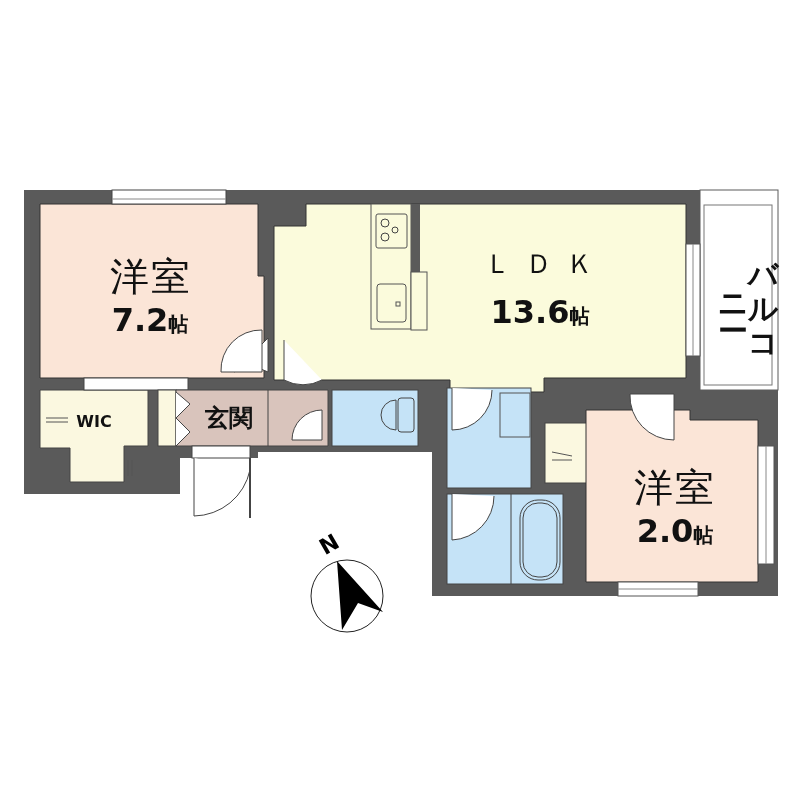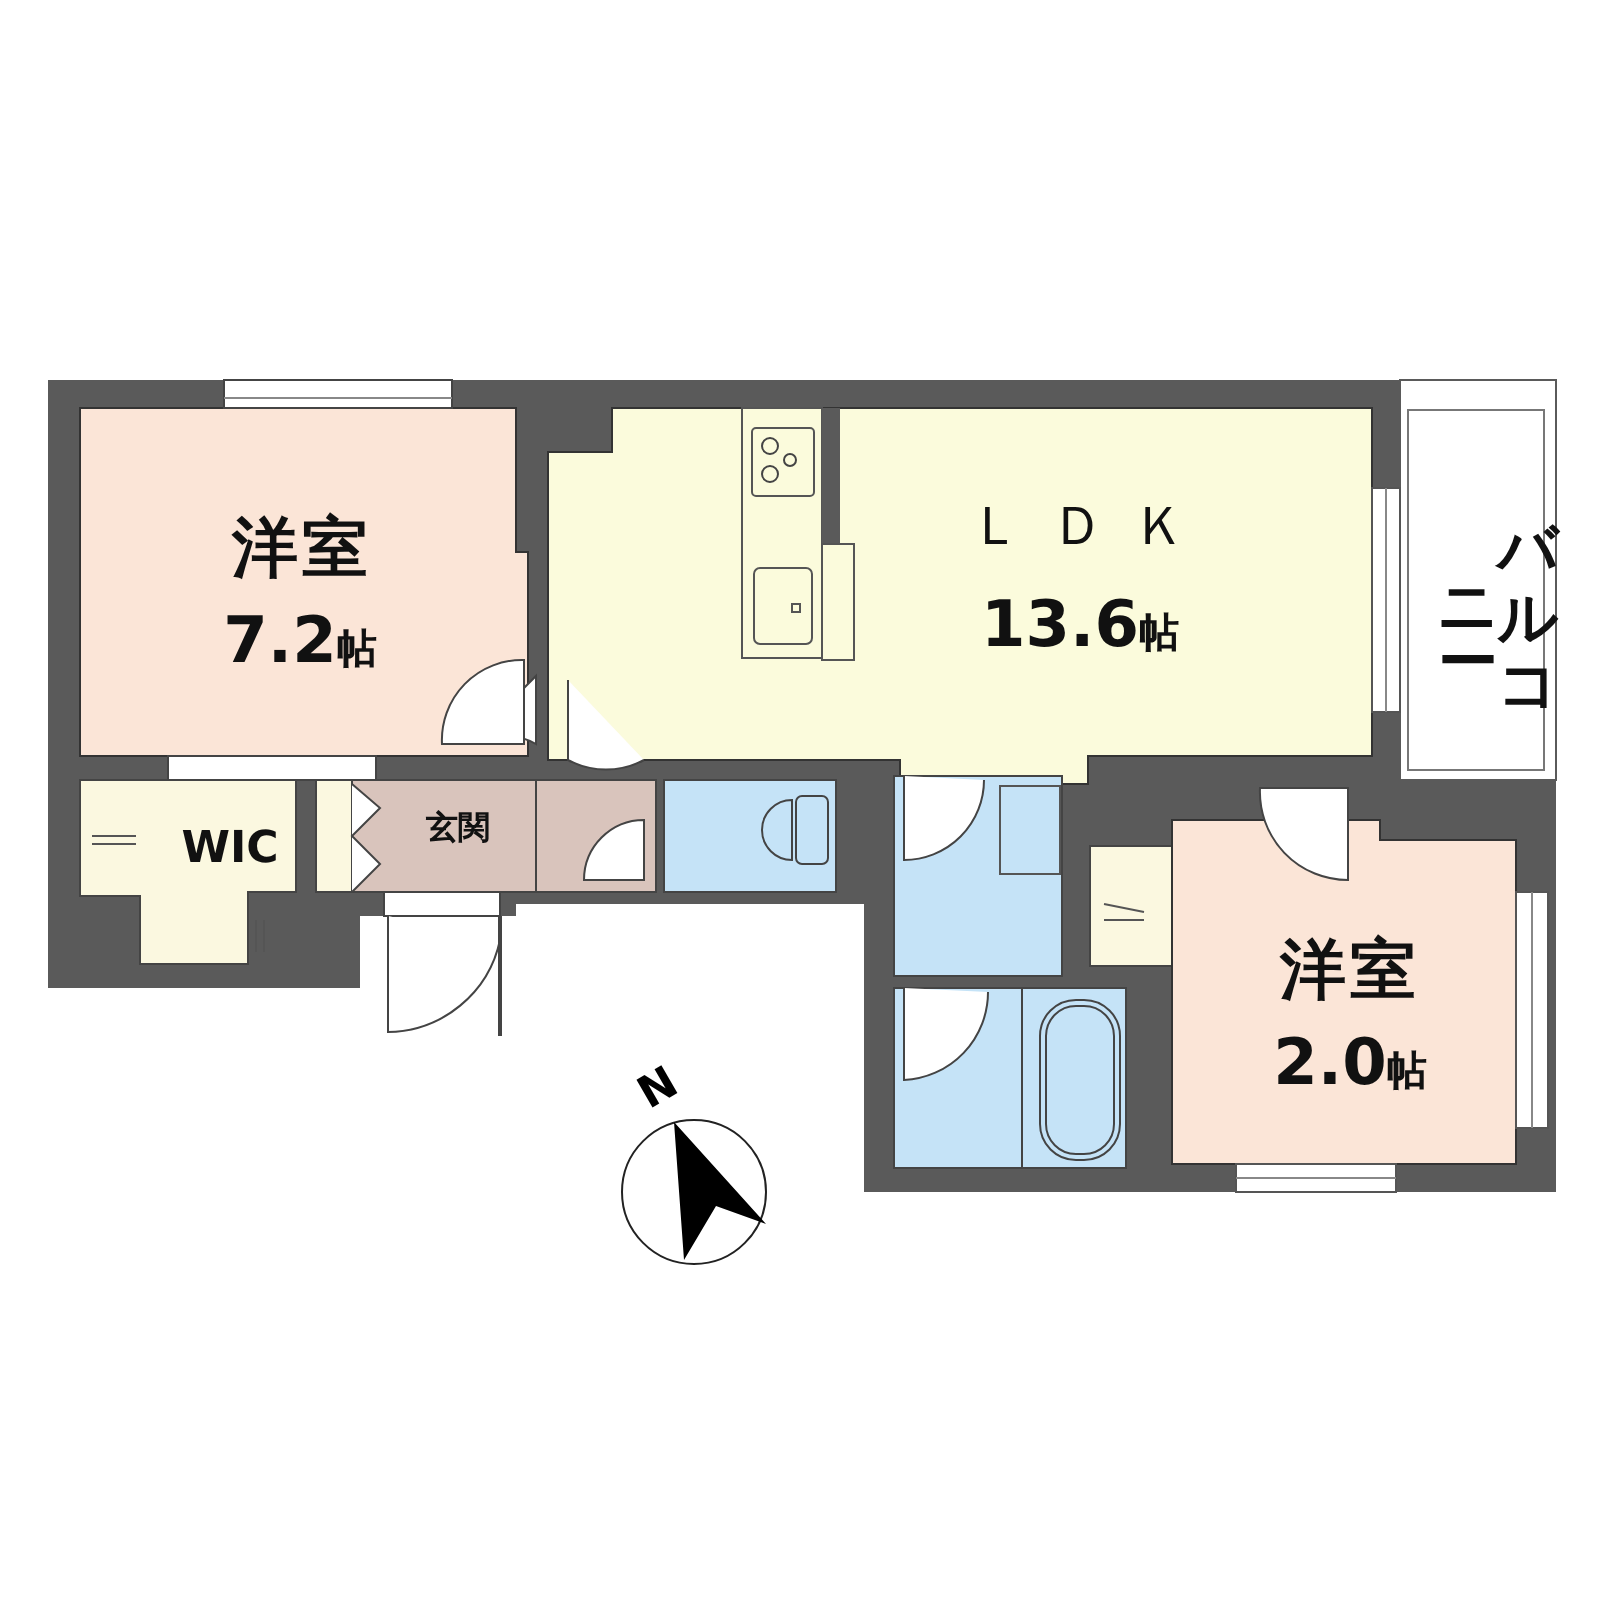--- a/index.html
+++ b/index.html
@@ -1,23 +1,23 @@
 <!DOCTYPE html>
 <html><head>
 <meta charset="utf-8">
 <style>
   html,body{margin:0;padding:0;background:#ffffff;}
   body{width:800px;height:800px;position:relative;overflow:hidden;font-family:"DejaVu Sans","Liberation Sans",sans-serif;}
   #plan{position:absolute;left:0;top:0;width:800px;height:800px;}
   .lbl{position:absolute;color:#111;text-align:center;line-height:1;}
-  .room-name{font-size:33px;font-weight:bold;letter-spacing:2px;text-align:center;}
+  .room-name{font-size:39px;font-weight:normal;letter-spacing:2px;text-align:center;}
   .room-area{font-size:32px;font-weight:bold;}
   .room-area small{font-size:20px;}
   .ldk-name{font-size:27px;letter-spacing:14px;font-weight:normal;}
-  .small-name{font-size:16px;font-weight:bold;}
+  .small-name{font-size:24px;font-weight:bold;}
   .vert{writing-mode:vertical-rl;font-size:30px;font-weight:bold;letter-spacing:4px;}
   .compass-n{position:absolute;font-size:22px;font-weight:bold;transform:rotate(-30deg);}
 </style>
 </head>
 <body>
 
 <svg id="plan" viewBox="0 0 800 800" xmlns="http://www.w3.org/2000/svg">
 
   <g fill="#5a5a5a">
     <polygon points="24,190 700,190 700,390 778,390 778,596 432,596 432,452 258,452 258,458 180,458 180,494 24,494"></polygon>
@@ -130,17 +130,17 @@
 <div class="lbl ldk-name" style="left:476px;top:250px;width:140px;">ＬＤＫ</div>
 <div class="lbl room-area" style="left:470px;top:296px;width:140px;">
   <span>13.6</span><small>帖</small>
 </div>
 
 <div class="lbl room-name" style="left:620px;top:468px;width:110px;">洋室</div>
 <div class="lbl room-area" style="left:615px;top:515px;width:120px;">
   <span>2.0</span><small>帖</small>
 </div>
 
-<div class="lbl small-name" style="left:85px;top:414px;width:60px;font-size:22px;">WIC</div>
+<div class="lbl small-name" style="left:64px;top:414px;width:60px;font-size:16px;">WIC</div>
 <div class="lbl small-name" style="left:196px;top:406px;width:66px;">玄関</div>
 <div class="lbl vert" style="left:718px;top:222px;height:150px;">バルコニー</div>
 
 <div class="compass-n" style="left:320px;top:532px;">N</div>
 
 </body></html>

